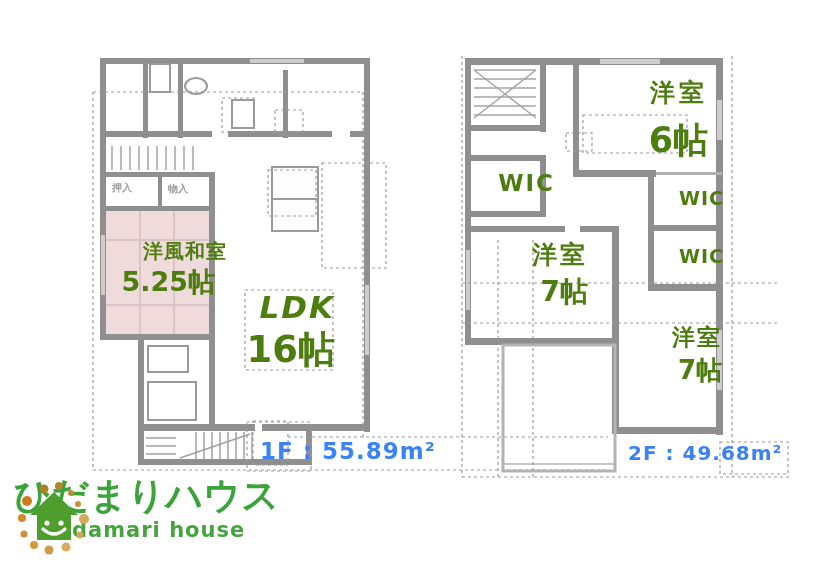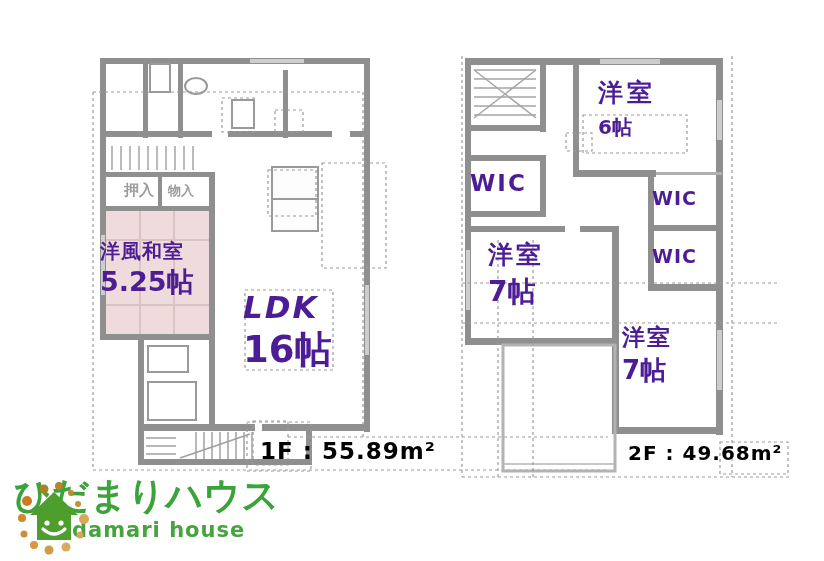--- a/index.html
+++ b/index.html
@@ -1,21 +1,21 @@
 <!DOCTYPE html>
 <html><head>
 <meta charset="utf-8">
 <style>
   html,body{margin:0;padding:0;background:#ffffff;}
   .canvas{position:relative;width:824px;height:561px;background:#ffffff;overflow:hidden;
           font-family:"DejaVu Sans","Liberation Sans",sans-serif;}
   .plans{position:absolute;inset:0;filter:blur(.55px);}
   svg{position:absolute;left:0;top:0;}
-  .lbl{position:absolute;text-align:left;font-weight:bold;color:#4c1d95;line-height:1;white-space:nowrap;}
-  .area-lbl{position:absolute;font-weight:bold;color:#000000;line-height:1;white-space:nowrap;letter-spacing:1px;}
+  .lbl{position:absolute;text-align:right;font-weight:bold;color:#4d7c0f;line-height:1;white-space:nowrap;}
+  .area-lbl{position:absolute;font-weight:bold;color:#3b82f6;line-height:1;white-space:nowrap;letter-spacing:1px;}
   .tiny-lbl{position:absolute;font-weight:bold;color:#9c9c9c;line-height:1;white-space:nowrap;}
   
   .logo{position:absolute;left:14px;top:477px;display:flex;align-items:center;gap:10px;}
   .logo-text{display:flex;flex-direction:column;align-items:center;}
   .logo-title{font-size:37px;font-weight:bold;color:#3aa33a;line-height:1;letter-spacing:0px;}
   .logo-sub{font-size:21px;font-weight:bold;color:#46a33e;line-height:1;margin-top:6px;letter-spacing:1px;}
 </style>
 </head>
 <body>
 
@@ -175,28 +175,28 @@
         <line x1="533" y1="240" x2="533" y2="477"></line>
         <rect x="720" y="442" width="68" height="32"></rect>
       </g>
     </svg>
 
     <div>
       <div class="lbl" style="left:100px;top:241px;width:127px;font-size:20px;letter-spacing:1px;">洋風和室</div>
       <div class="lbl" style="left:100px;top:268px;width:115px;font-size:27px;">5.25帖</div>
       <div class="lbl" style="left:243px;top:292px;width:92px;font-size:31px;letter-spacing:2px;font-style:italic;">LDK</div>
       <div class="lbl" style="left:243px;top:331px;width:92px;font-size:37px;">16帖</div>
-      <div class="tiny-lbl" style="left:124px;top:183px;font-size:15px;">押入</div>
-      <div class="tiny-lbl" style="left:168px;top:184px;font-size:13px;">物入</div>
+      <div class="tiny-lbl" style="left:112px;top:183px;font-size:10px;">押入</div>
+      <div class="tiny-lbl" style="left:168px;top:184px;font-size:10px;">物入</div>
       <div class="area-lbl" style="left:260px;top:440px;font-size:23px;">1F : 55.89m²</div>
     </div>
 
     <div>
       <div class="lbl" style="left:598px;top:80px;width:110px;font-size:25px;letter-spacing:4px;">洋室</div>
-      <div class="lbl" style="left:598px;top:117px;width:110px;font-size:20px;">6帖</div>
+      <div class="lbl" style="left:598px;top:123px;width:110px;font-size:35px;">6帖</div>
       <div class="lbl" style="left:470px;top:172px;width:85px;font-size:23px;letter-spacing:2px;">WIC</div>
       <div class="lbl" style="left:652px;top:189px;width:72px;font-size:19px;letter-spacing:1px;">WIC</div>
       <div class="lbl" style="left:652px;top:247px;width:72px;font-size:19px;letter-spacing:1px;">WIC</div>
       <div class="lbl" style="left:488px;top:242px;width:100px;font-size:25px;letter-spacing:3px;">洋室</div>
       <div class="lbl" style="left:488px;top:278px;width:100px;font-size:28px;">7帖</div>
       <div class="lbl" style="left:622px;top:326px;width:100px;font-size:23px;letter-spacing:2px;">洋室</div>
       <div class="lbl" style="left:622px;top:357px;width:100px;font-size:26px;">7帖</div>
       <div class="area-lbl" style="left:628px;top:443px;font-size:20px;">2F : 49.68m²</div>
     </div>
   </div>

